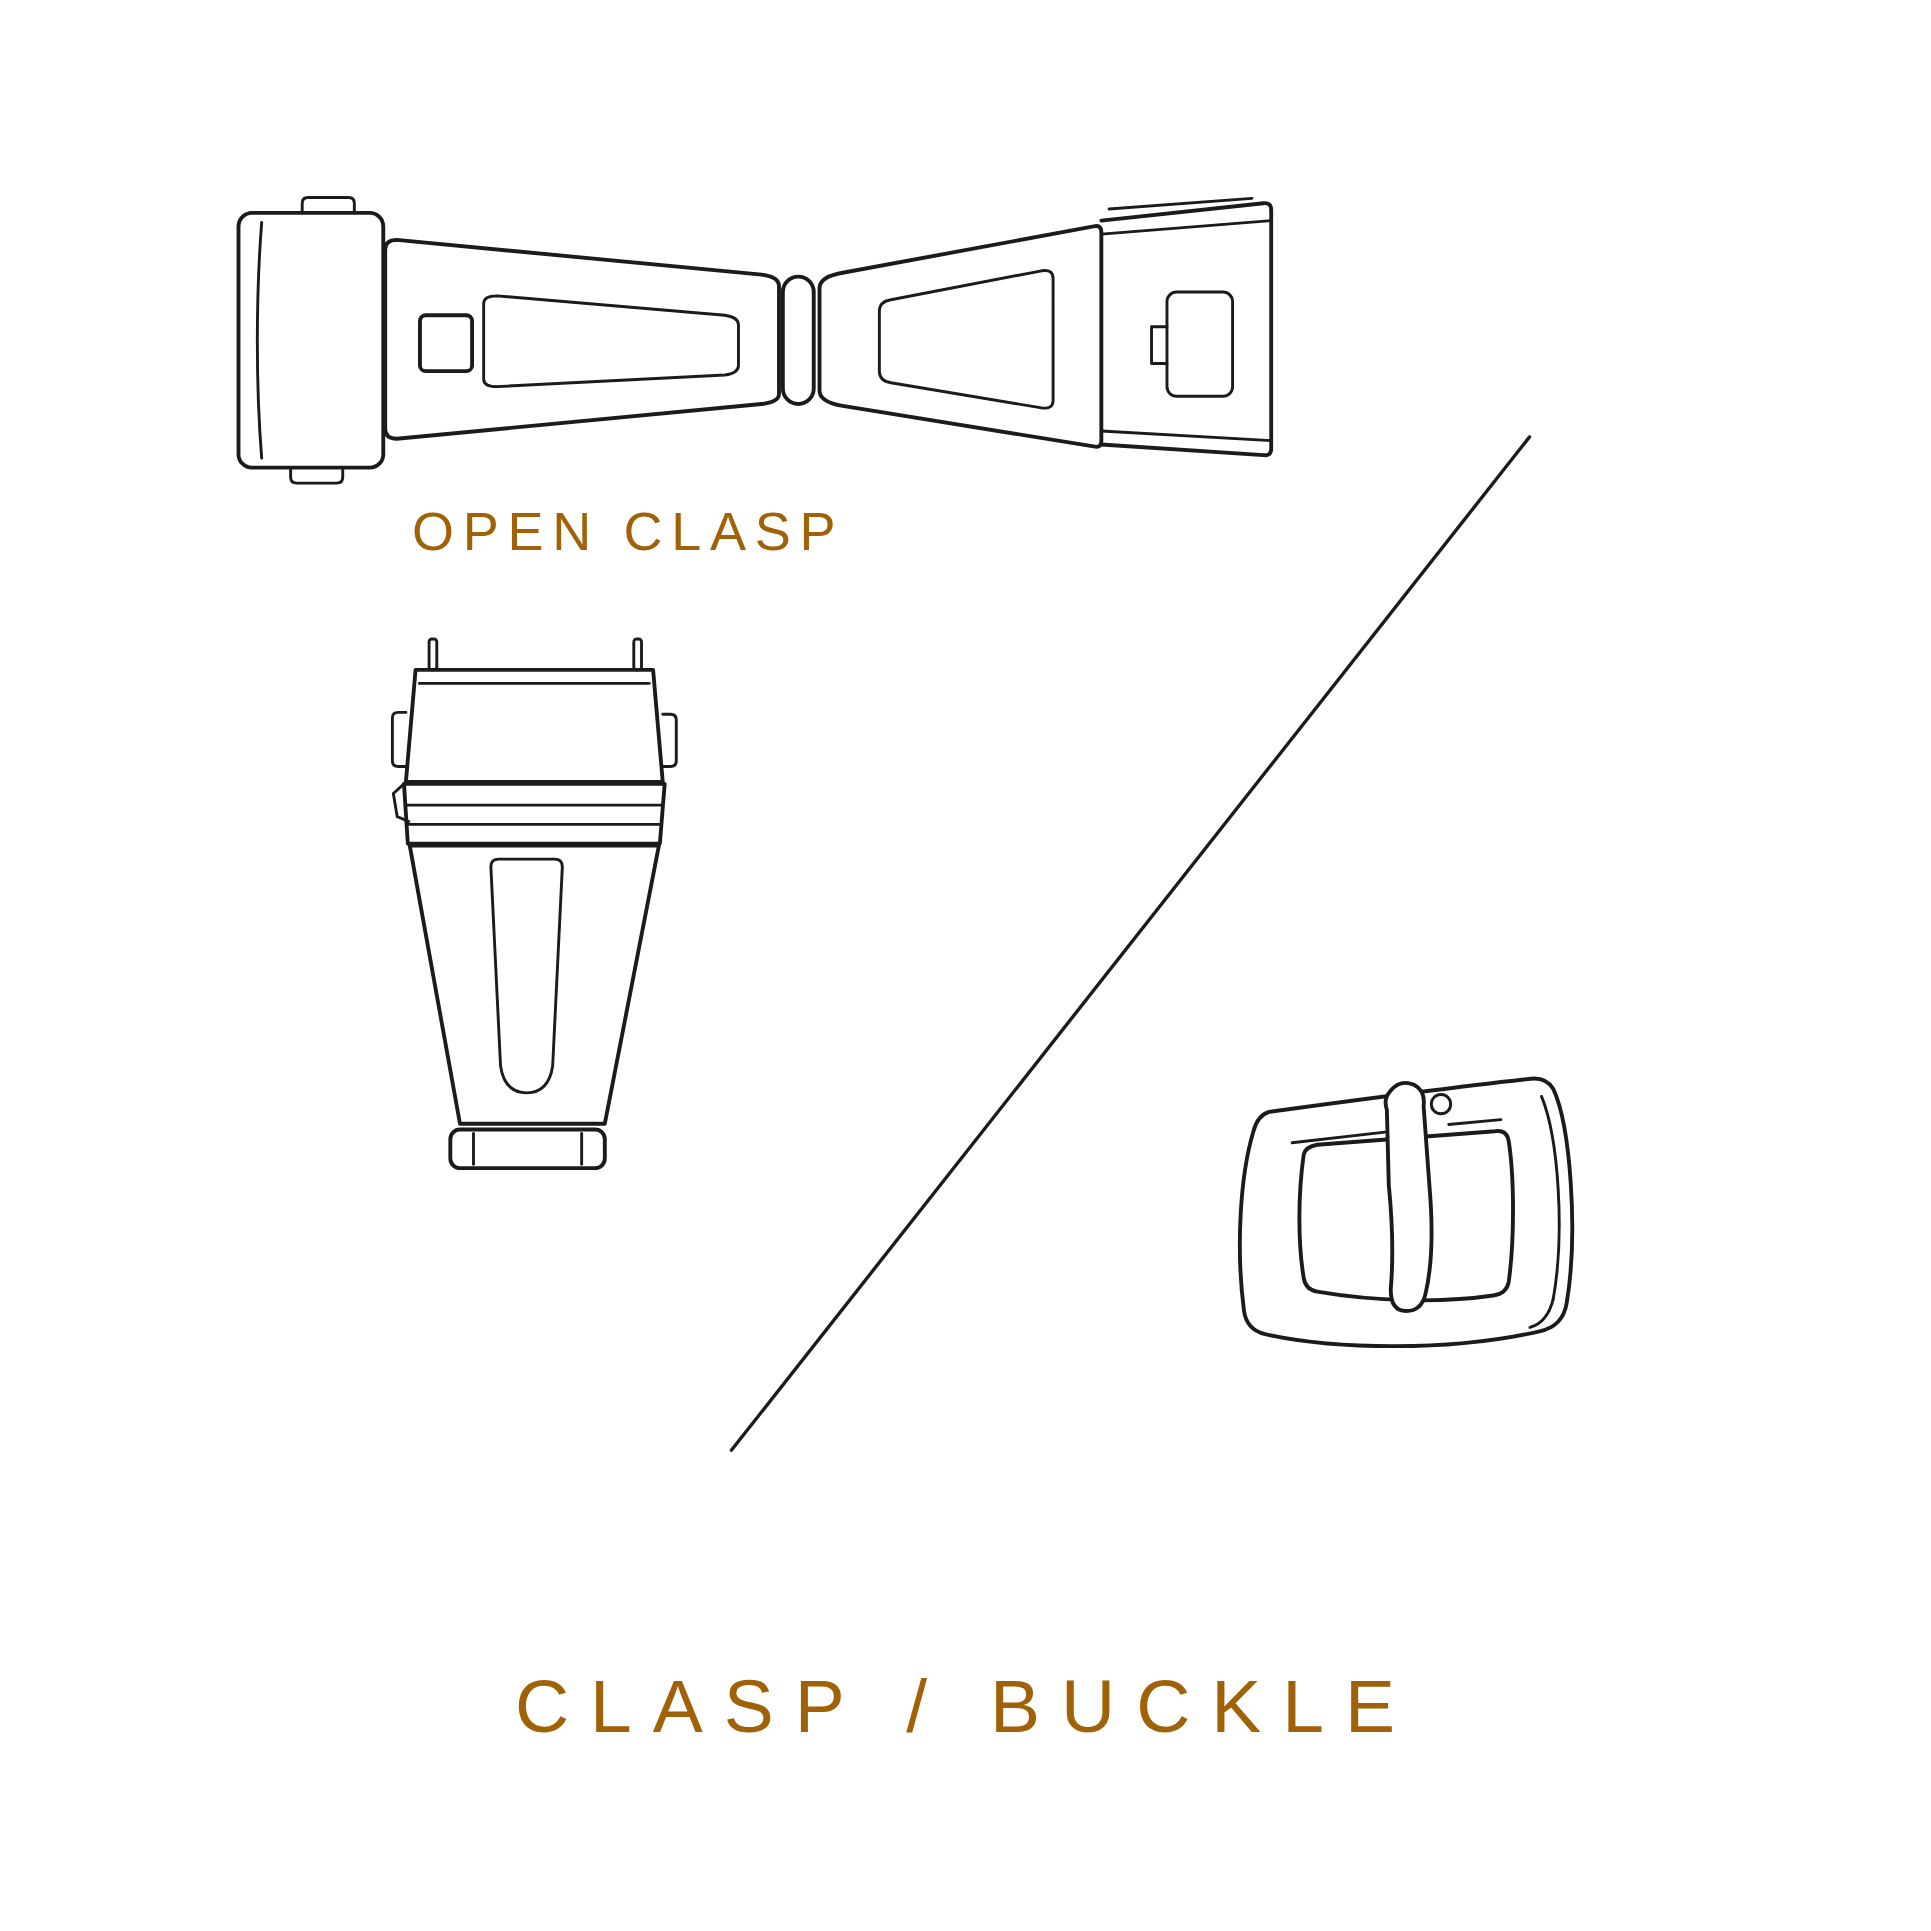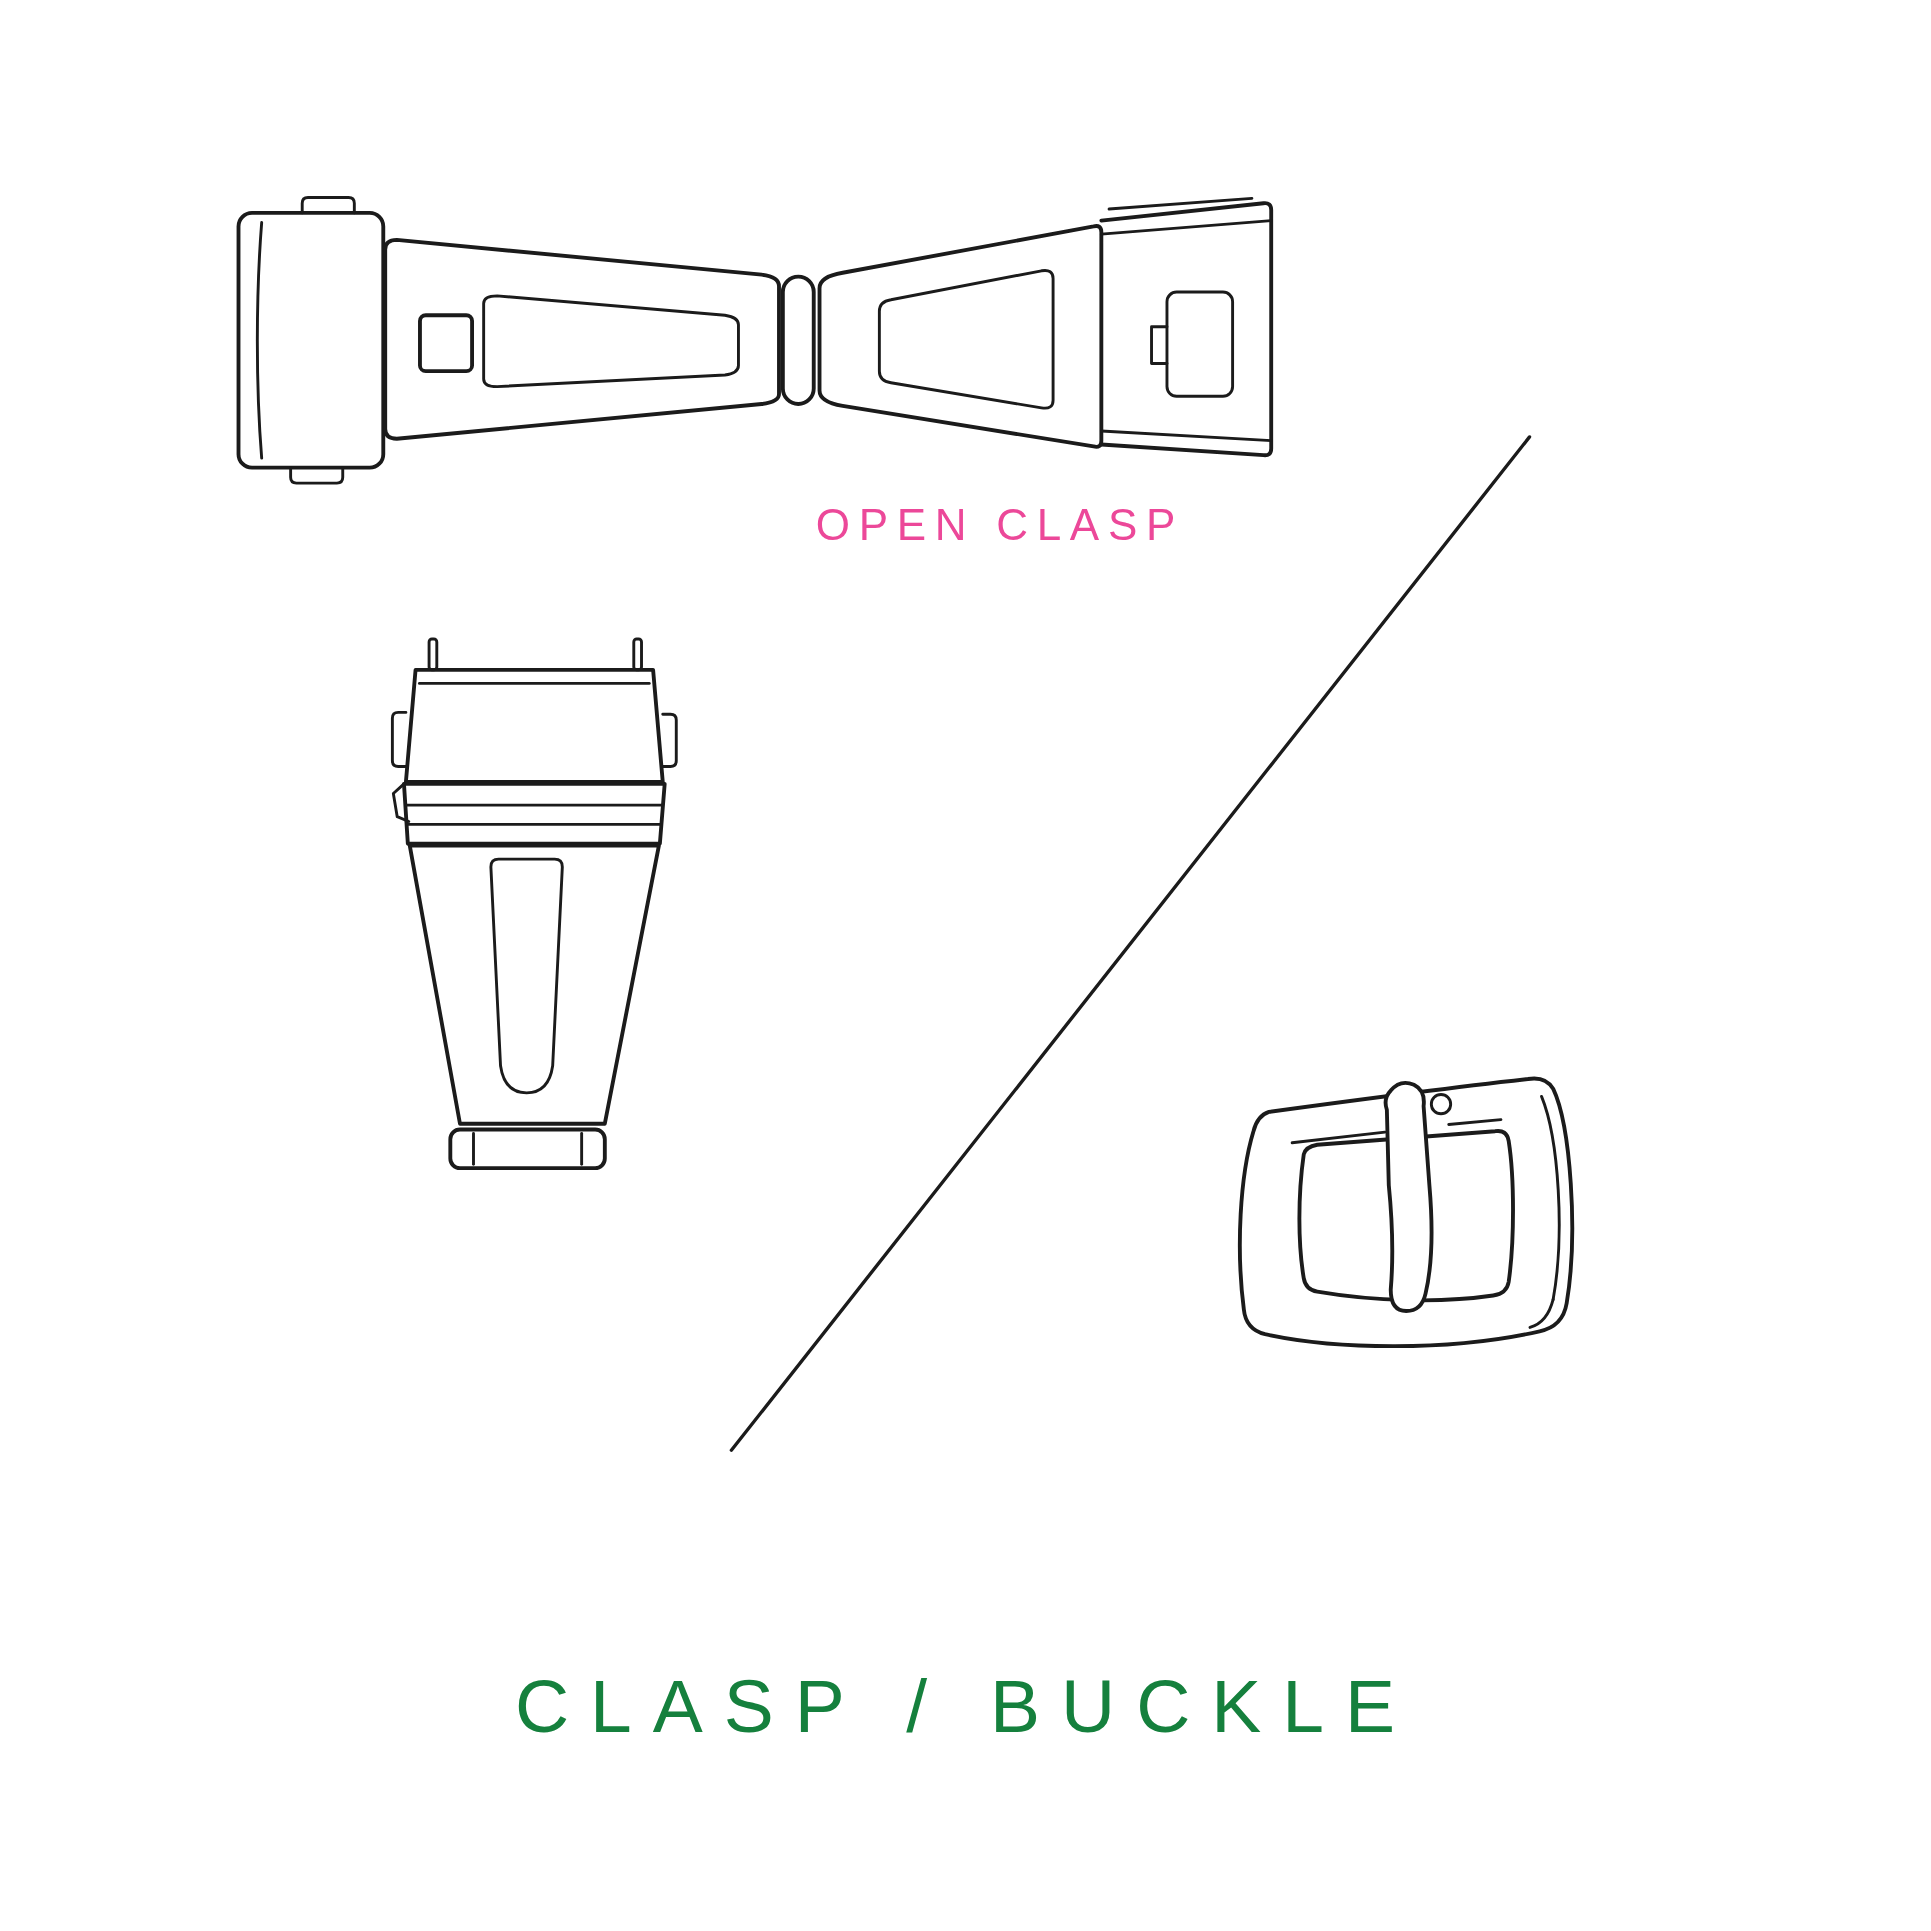--- a/index.html
+++ b/index.html
@@ -19,39 +19,39 @@
   }
   .fig { position: absolute; }
   .fig svg { display: block; width: 100%; height: 100%; }
   .fig-open   { left: 225px;  top: 180px;  width: 1052px; height: 309px; }
   .fig-closed { left: 375px;  top: 635px;  width: 309px;  height: 541px; }
   .fig-buckle { left: 1209px; top: 1050px; width: 406px;  height: 348px; }
   .divider-wrap { position: absolute; left: 714px; top: 425px; width: 830px; height: 1043px; }
   .divider-wrap svg { display: block; width: 100%; height: 100%; }
   .caption {
     position: absolute;
-    text-align: right;
-    font-size: 44px;
+    text-align: left;
+    font-size: 54px;
     font-weight: 400;
     letter-spacing: 8.7px;
-    color: #ec4899;
+    color: #a16207;
     white-space: nowrap;
   }
   .caption-open   { left: 412px; top: 500px;  width: 772px; }
   .caption-closed { left: 237px; top: 1209px; width: 579px; }
   .title {
     position: absolute;
     left: 0;
     top: 1663px;
     width: 1931px;
     text-align: center;
     font-size: 75px;
     font-weight: 500;
     letter-spacing: 21px;
-    color: #15803d;
+    color: #a16207;
     white-space: nowrap;
   }
   .ink {
     fill: none;
     stroke: #1b1b1b;
     stroke-width: 4;
     stroke-linejoin: round;
     stroke-linecap: round;
   }
   .ink-thin {

